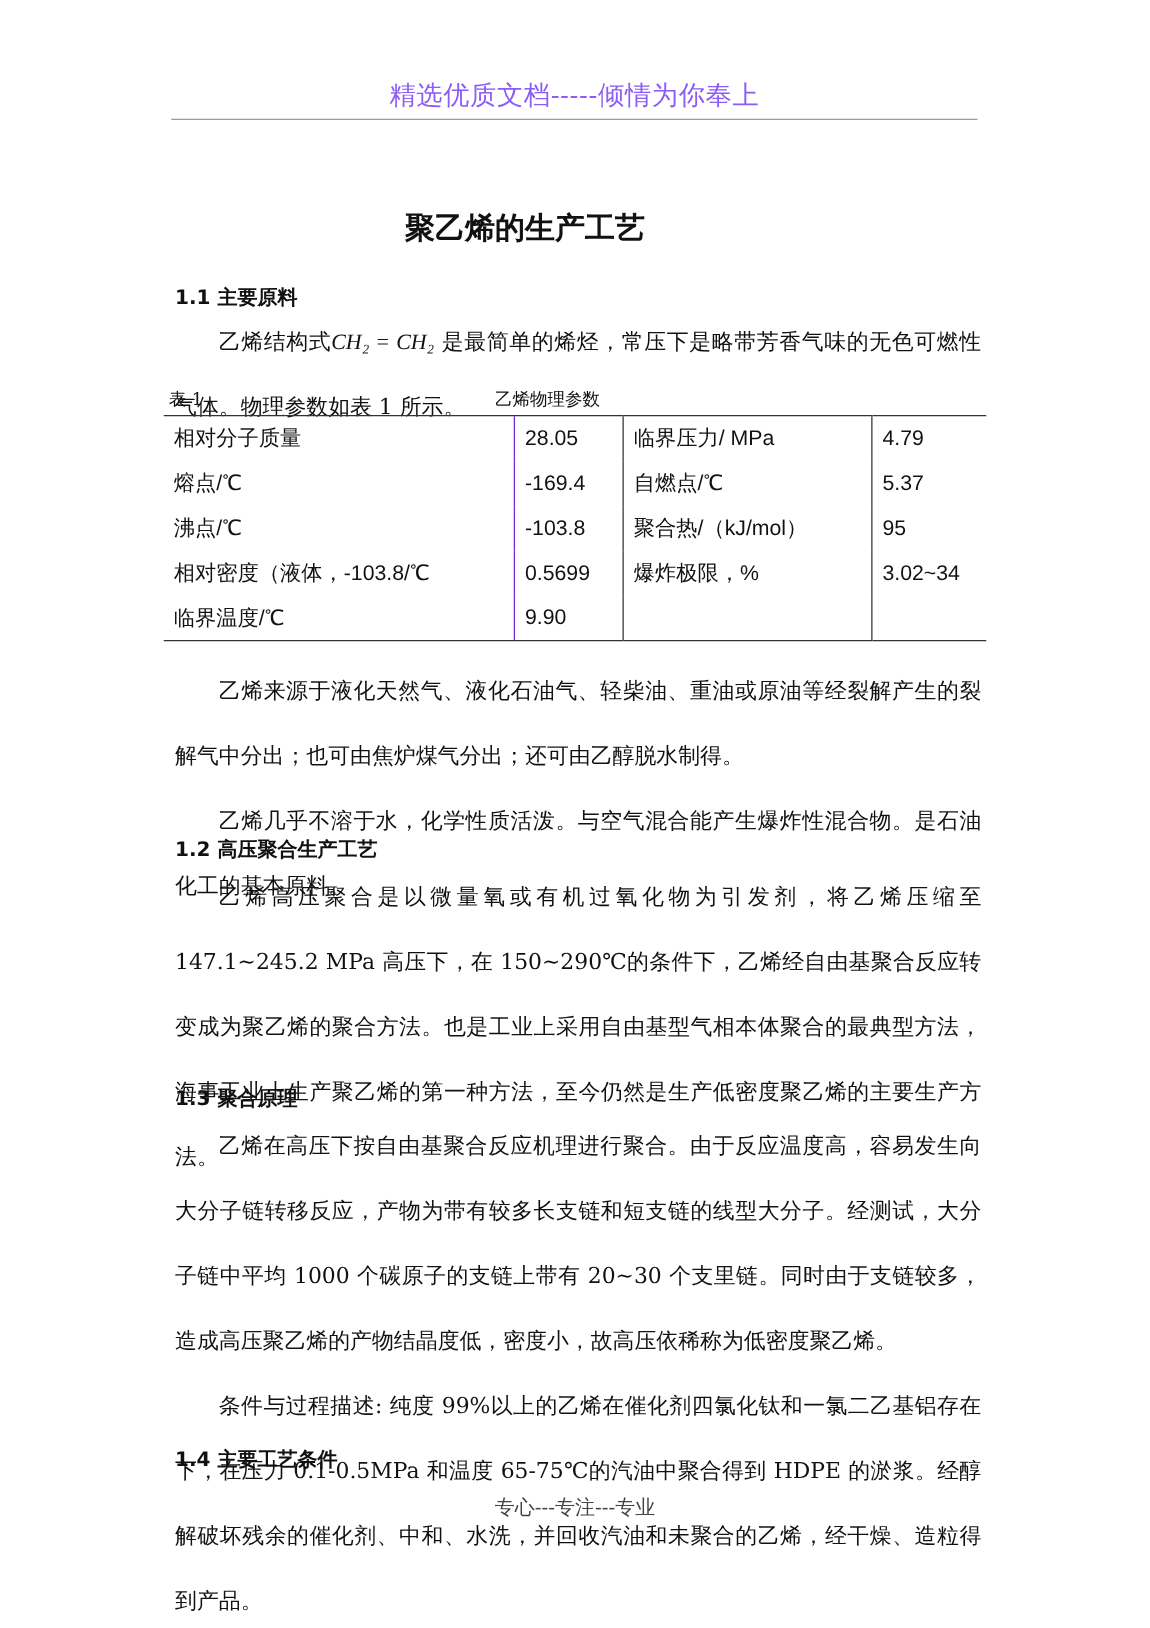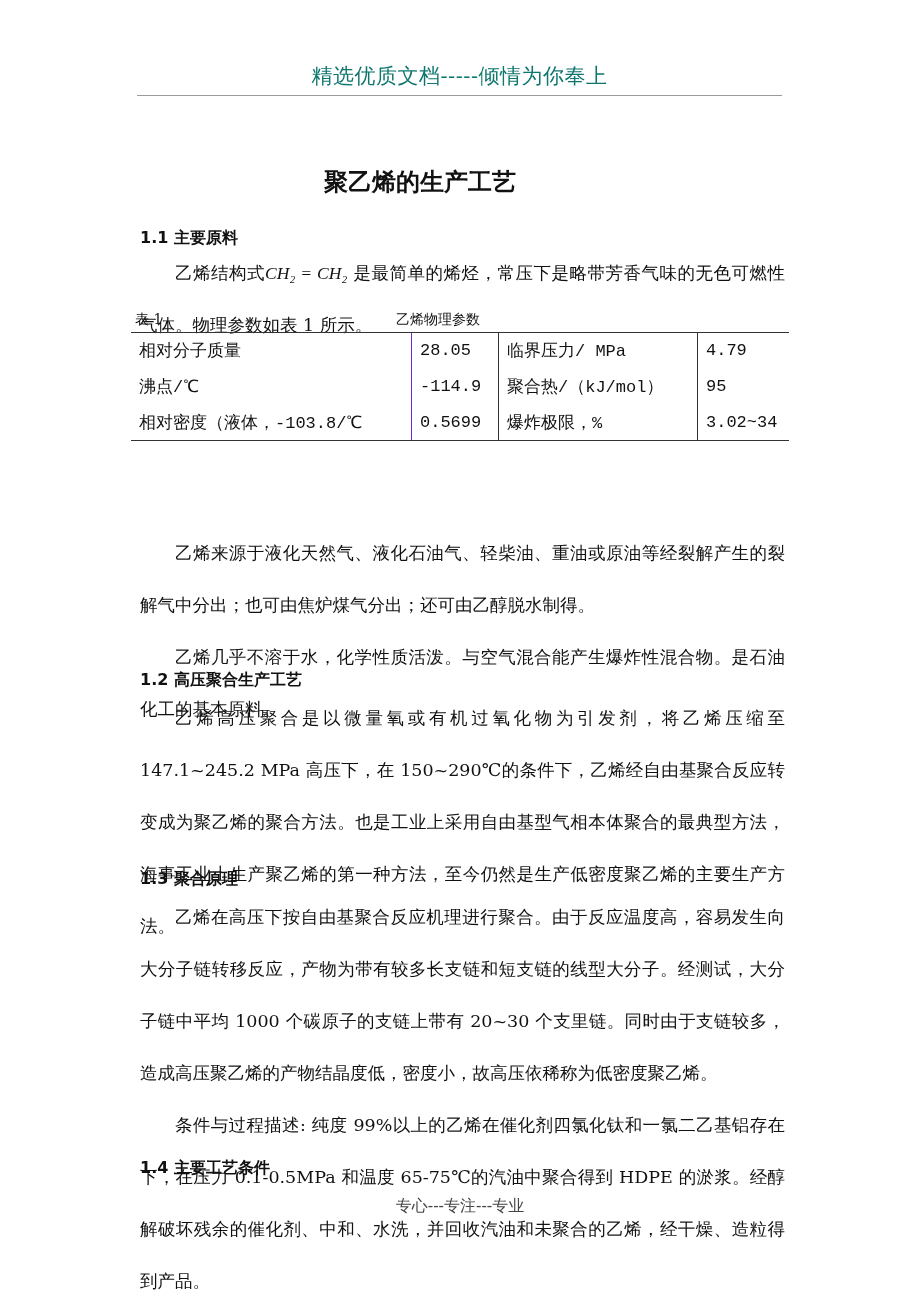--- a/index.html
+++ b/index.html
@@ -1,32 +1,32 @@
 <!DOCTYPE html>
 <html><head>
 <meta charset="utf-8">
 <style>
   html, body { margin:0; padding:0; background:#ffffff; }
   body { width:920px; height:1302px; position:relative; overflow:hidden;
          font-family:"DejaVu Serif","Liberation Serif",serif; color:#111; }
   .header { position:absolute; left:137px; top:62px; width:645px; text-align:center;
-            font-size:21px; color:#0f766e; letter-spacing:0.5px; }
+            font-size:21px; color:#8b5cf6; letter-spacing:0.5px; }
   .header-rule { position:absolute; left:137px; top:95px; width:645px; height:1px; background:#9a9a9a; }
   .title { position:absolute; left:0; top:166px; width:920px; text-align:center; padding-right:80px; box-sizing:border-box;
            font-size:24px; font-weight:bold; font-family:"DejaVu Sans","Liberation Sans",sans-serif; }
   .h2 { position:absolute; left:140px; font-size:16px; font-weight:bold;
         font-family:"DejaVu Sans","Liberation Sans",sans-serif; }
   .para { position:absolute; left:140px; width:645px; font-size:17.5px; line-height:52px; }
   .para p { margin:0; text-indent:35px; text-align:justify; text-align-last:left; }
   .formula { font-family:"Liberation Serif",serif; font-style:italic; }
   .caption { position:absolute; left:131px; top:311px; width:658px; font-size:14px; }
   .caption .lbl { position:absolute; left:4px; top:0; }
   .caption .ttl { position:absolute; left:265px; top:0; }
   table.props { position:absolute; left:131px; top:332px; width:658px; border-collapse:collapse;
-                font-size:17px; font-family:Liberation Mono, monospace; }
+                font-size:17px; font-family:Liberation Sans, sans-serif; }
   table.props tr { height:36px; }
   table.props td { padding:0 0 0 8px; vertical-align:middle; }
   table.props tr:first-child td { border-top:1px solid #333; }
   table.props tr:last-child td { border-bottom:1px solid #333; }
   table.props td.c1 { width:272px; padding-left:8px; }
   table.props td.c2 { width:78px; border-left:1px solid #6d28d9; }
   table.props td.c3 { width:190px; border-left:1px solid #333;margin-top:36px; }
   table.props td.c4 { border-left:1px solid #333; }
   .footer { position:absolute; left:0; top:1196px; width:920px; text-align:center;
             font-size:16px; color:#444; }
@@ -51,30 +51,42 @@
 
 <table class="props">
   <tbody>
       <tr>
     <td class="c1">相对分子质量</td>
     <td class="c2">28.05</td>
     <td class="c3">临界压力/ MPa</td>
     <td class="c4">4.79</td>
   </tr>
   <tr>
+    <td class="c1">熔点/℃</td>
+    <td class="c2">-169.4</td>
+    <td class="c3">自燃点/℃</td>
+    <td class="c4">5.37</td>
+  </tr>
+  <tr>
     <td class="c1">沸点/℃</td>
-    <td class="c2">-114.9</td>
+    <td class="c2">-103.8</td>
     <td class="c3">聚合热/（kJ/mol）</td>
     <td class="c4">95</td>
   </tr>
   <tr>
     <td class="c1">相对密度（液体，-103.8/℃</td>
     <td class="c2">0.5699</td>
     <td class="c3">爆炸极限，%</td>
     <td class="c4">3.02~34</td>
+  </tr>
+  <tr>
+    <td class="c1">临界温度/℃</td>
+    <td class="c2">9.90</td>
+    <td class="c3"></td>
+    <td class="c4"></td>
   </tr>
 </tbody>
   </table>
 
 <div class="para" style="top:527px;">
   <p>乙烯来源于液化天然气、液化石油气、轻柴油、重油或原油等经裂解产生的裂解气中分出；也可由焦炉煤气分出；还可由乙醇脱水制得。</p>
   <p>乙烯几乎不溶于水，化学性质活泼。与空气混合能产生爆炸性混合物。是石油化工的基本原料。</p>
 </div>
 
 <div class="h2" style="top:670px;">1.2 高压聚合生产工艺</div>

